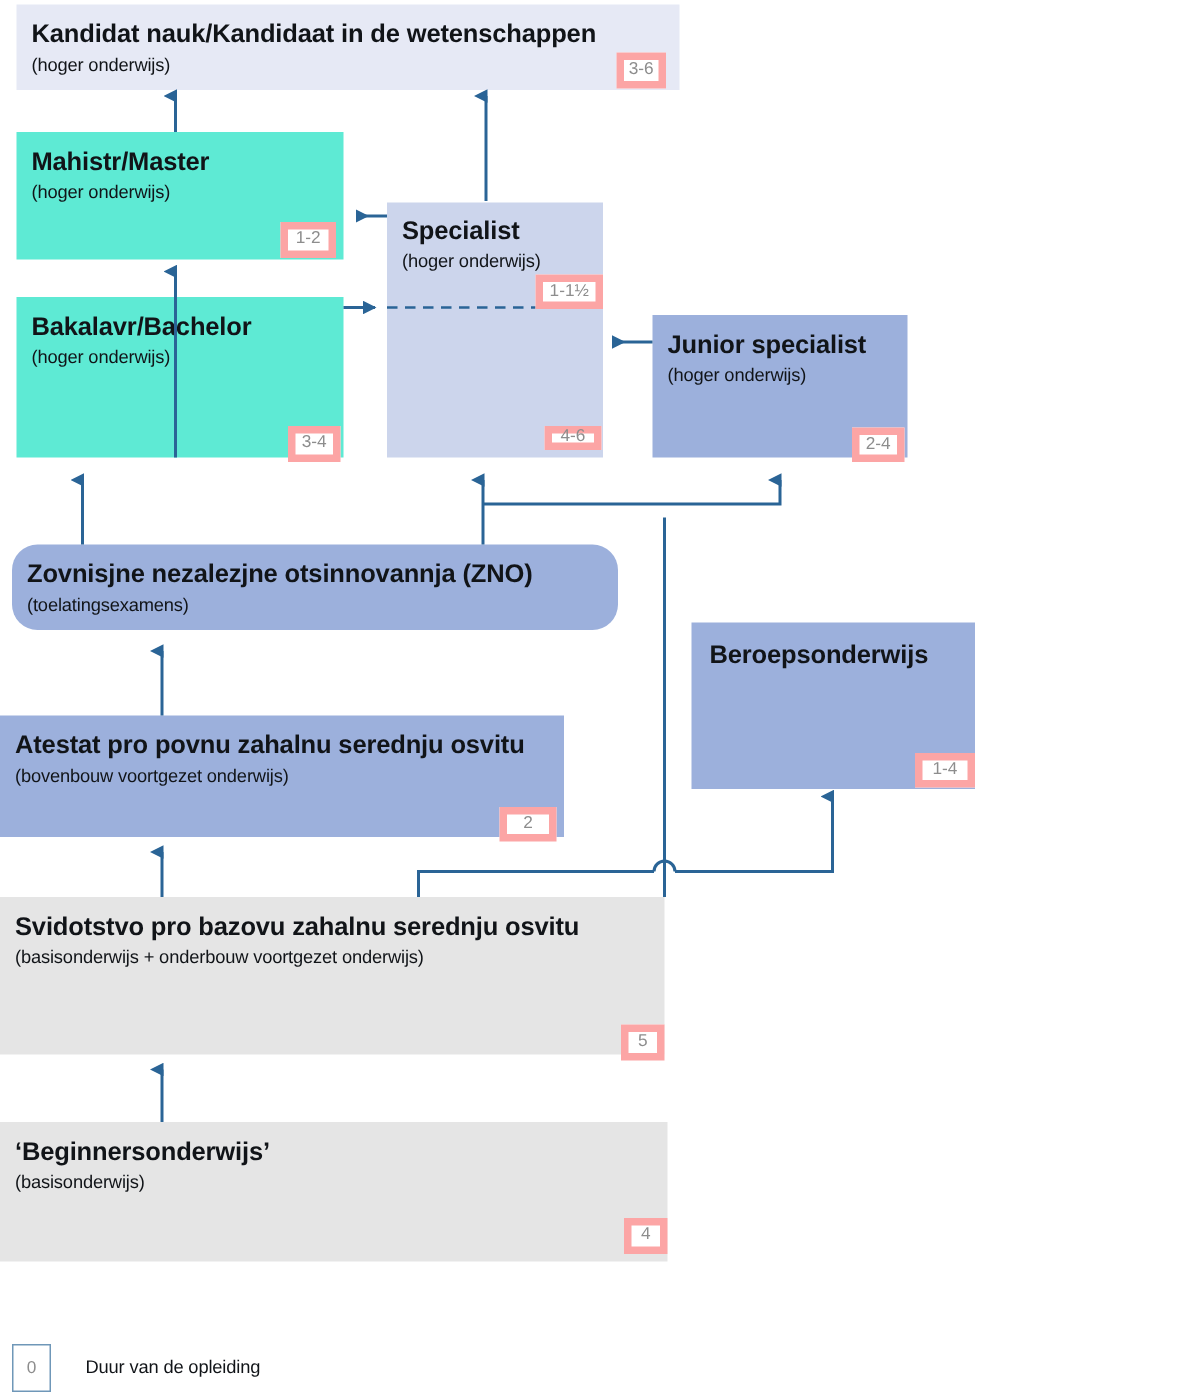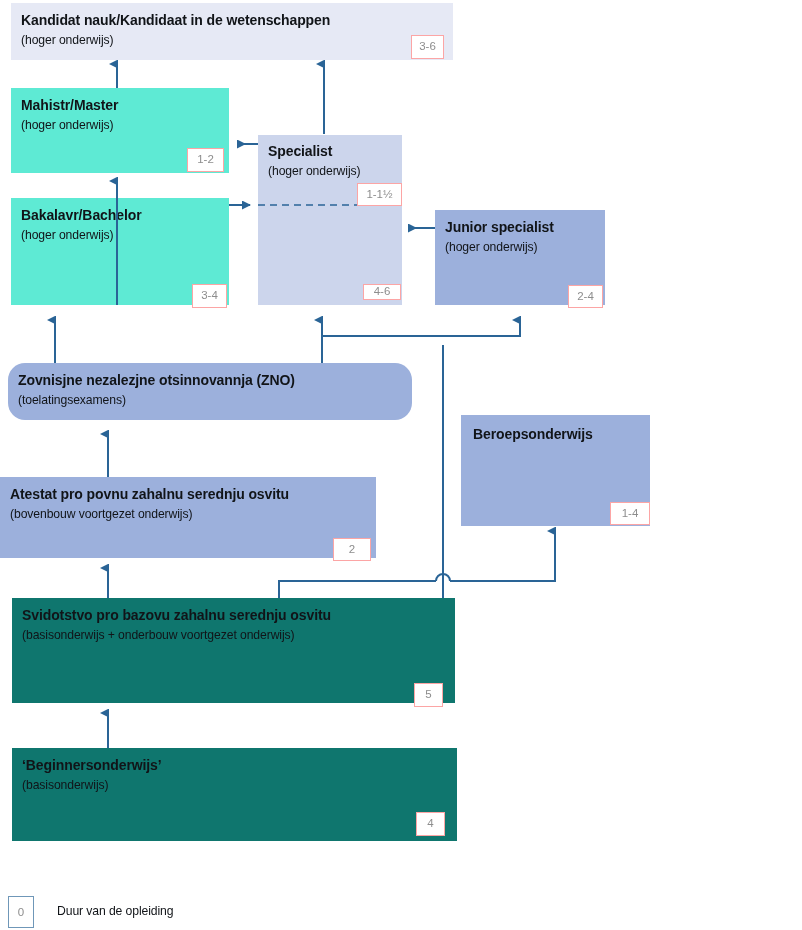--- a/index.html
+++ b/index.html
@@ -18,44 +18,44 @@
   
   .box{
     position:absolute;
     box-sizing:border-box;
     padding:9px 0 0 10px;
     color:#111418;
     line-height:1.25;
   }
   .box .title{
     font-weight:bold;
-    font-size:14px;
+    font-size:17px;
     letter-spacing:-0.1px;
     white-space:nowrap;
   }
   .box .sub{
     font-weight:normal;
     font-size:12.2px;
     letter-spacing:-0.1px;
     white-space:nowrap;
     margin-top:3px;
   }
   
   .tone-lightest{background:#e6e9f5;}
   .tone-light   {background:#5eead4;}
   .tone-pale    {background:#ccd5ec;}
   .tone-mid     {background:#9cb0dc;}
-  .tone-dark    {background:#0f766e;margin-left:12px;}
+  .tone-dark    {background:#e5e5e5;}
 
   
   .badge{
     position:absolute;
     box-sizing:border-box;
     background:#ffffff;
-    border:1px solid #fca5a5;
+    border:5px solid #fca5a5;
     color:#8d8d8d;
     font-size:11.5px;
     display:flex;
     align-items:center;
     justify-content:center;
     line-height:1;
     z-index:9;
   }
   
   #wires{

